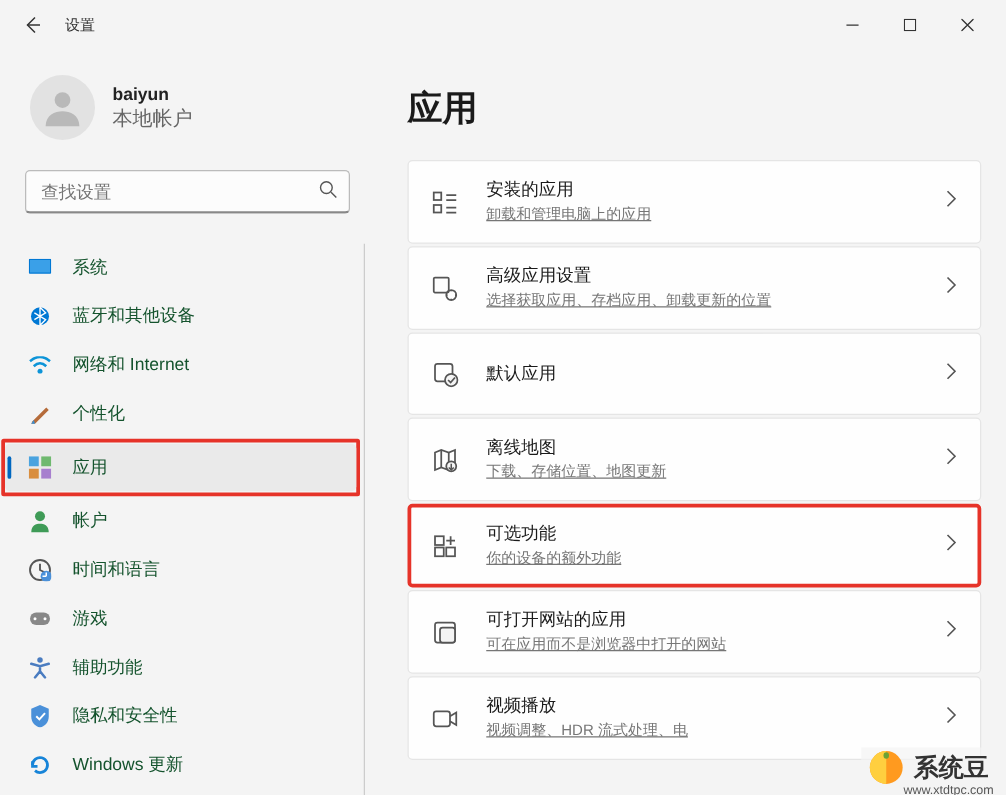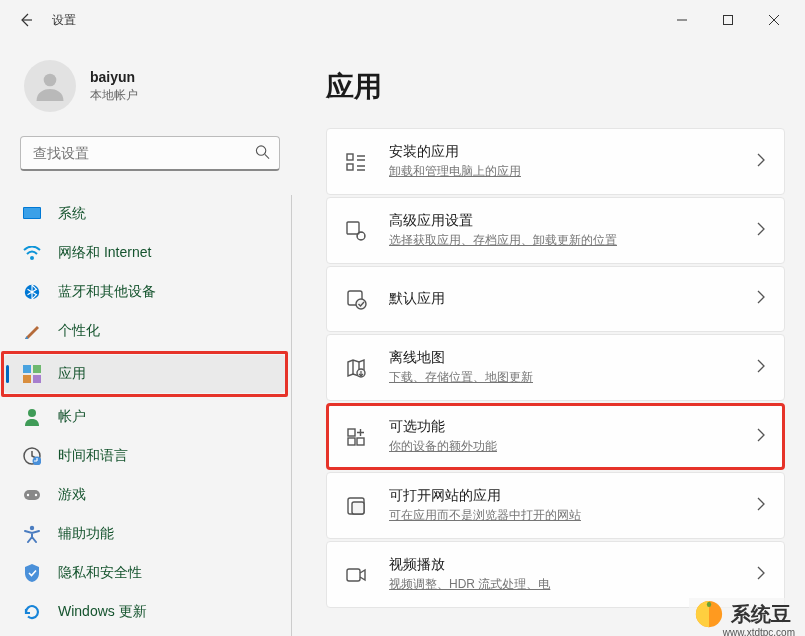--- a/index.html
+++ b/index.html
@@ -12,21 +12,21 @@
   .win-ctrl { width: 46px; height: 32px; display: flex; align-items: center; justify-content: center; cursor: pointer; }
   
   .content { display: flex; height: calc(100% - 40px); }
   
   .sidebar { width: 296px; padding: 0 16px 0 20px; overflow-y: auto; position: relative; }
   .profile { display: flex; align-items: center; padding: 20px 0 24px; }
   .avatar { width: 52px; height: 52px; border-radius: 50%; background: #e2e2e2; display: flex; align-items: center; justify-content: center; margin-left: 4px; }
   .avatar svg { width: 36px; height: 36px; }
   .profile-text { margin-left: 14px; }
   .profile-name { font-size: 14px; font-weight: 600; color: #222; }
-  .profile-sub { font-size: 12px; color: #666; margin-top: 2px; }
+  .profile-sub { font-size: 16px; color: #666; margin-top: 2px; }
   
   .search-box { position: relative; margin-bottom: 24px; }
   .search-input { width: 100%; border: 1px solid #bbb; border-bottom: 2px solid #888; background: #fcfcfc; border-radius: 4px; padding: 8px 36px 8px 12px; font-size: 14px; color: #333; outline: none; }
   .search-icon { position: absolute; right: 10px; top: 50%; transform: translateY(-50%); color: #555; }
   
   .nav { margin-left: -16px; margin-right: -12px; border-right: 1px solid #ccc; padding-right: 6px; padding-bottom: 20px; }
   .nav-item { display: flex; align-items: center; height: 38px; padding: 0 14px; cursor: pointer; border-radius: 4px; position: relative; margin: 1px 0; }
   .nav-item.selected { background: #eaeaea; }
   .nav-item.selected::before { content: ""; position: absolute; left: 2px; top: 10px; bottom: 10px; width: 3px; background: #0067c0; border-radius: 2px; }
   .nav-highlight { border: 3px solid #e63329; margin: 0 -3px; border-radius: 2px; }
@@ -105,36 +105,36 @@
         <span class="nav-icon">
             <svg width="18" height="14" viewBox="0 0 18 14">
               <rect x="0" y="0" width="18" height="12" rx="1" fill="#0078d4"></rect>
               <rect x="1" y="1" width="16" height="10" fill="#3aa0e8"></rect>
             </svg>
           </span>
         <span class="nav-label">系统</span>
       </div>
       <div class="nav-item">
         <span class="nav-icon">
+            <svg width="16" height="18" viewBox="0 0 16 20">
+              <circle cx="8" cy="10" r="8" fill="#0078d4"></circle>
+              <path d="M8 2 L8 18 L13 13 L3 7 M8 2 L13 7 L3 13" stroke="white" stroke-width="1.2" fill="none"></path>
+            </svg>
+          </span>
+        <span class="nav-label">蓝牙和其他设备</span>
+      </div>
+      <div class="nav-item">
+        <span class="nav-icon">
             <svg width="18" height="14" viewBox="0 0 18 14">
               <path d="M1 4 Q9 -3 17 4" stroke="#0d94d8" stroke-width="2" fill="none"></path>
               <path d="M4 8 Q9 3 14 8" stroke="#0d94d8" stroke-width="2" fill="none"></path>
               <circle cx="9" cy="12" r="2" fill="#0d94d8"></circle>
             </svg>
           </span>
         <span class="nav-label">网络和 Internet</span>
-      </div>
-      <div class="nav-item">
-        <span class="nav-icon">
-            <svg width="16" height="18" viewBox="0 0 16 20">
-              <circle cx="8" cy="10" r="8" fill="#0078d4"></circle>
-              <path d="M8 2 L8 18 L13 13 L3 7 M8 2 L13 7 L3 13" stroke="white" stroke-width="1.2" fill="none"></path>
-            </svg>
-          </span>
-        <span class="nav-label">蓝牙和其他设备</span>
       </div>
       <div class="nav-item">
         <span class="nav-icon">
             <svg width="18" height="18" viewBox="0 0 18 18">
               <path d="M3 15 L14 4 L16 6 L5 17 L2 17 Z" fill="#b56b3a"></path>
               <path d="M 2 17 L5 17 L4 14 Z" fill="#3b91d6"></path>
             </svg>
           </span>
         <span class="nav-label">个性化</span>
       </div>

